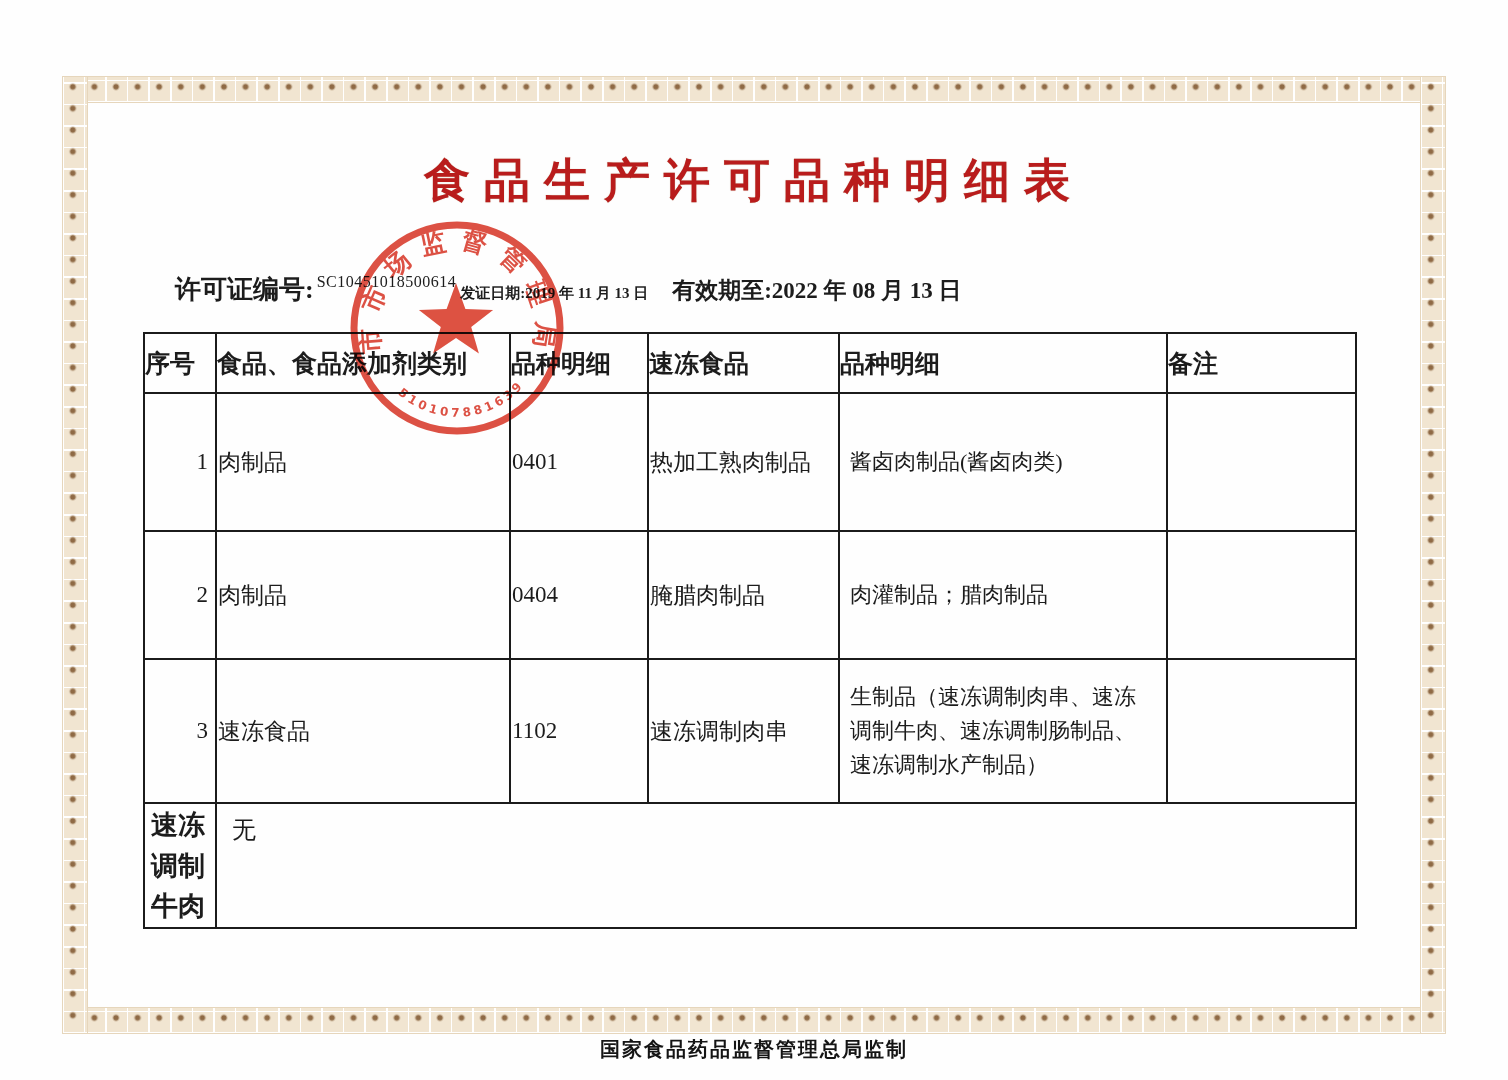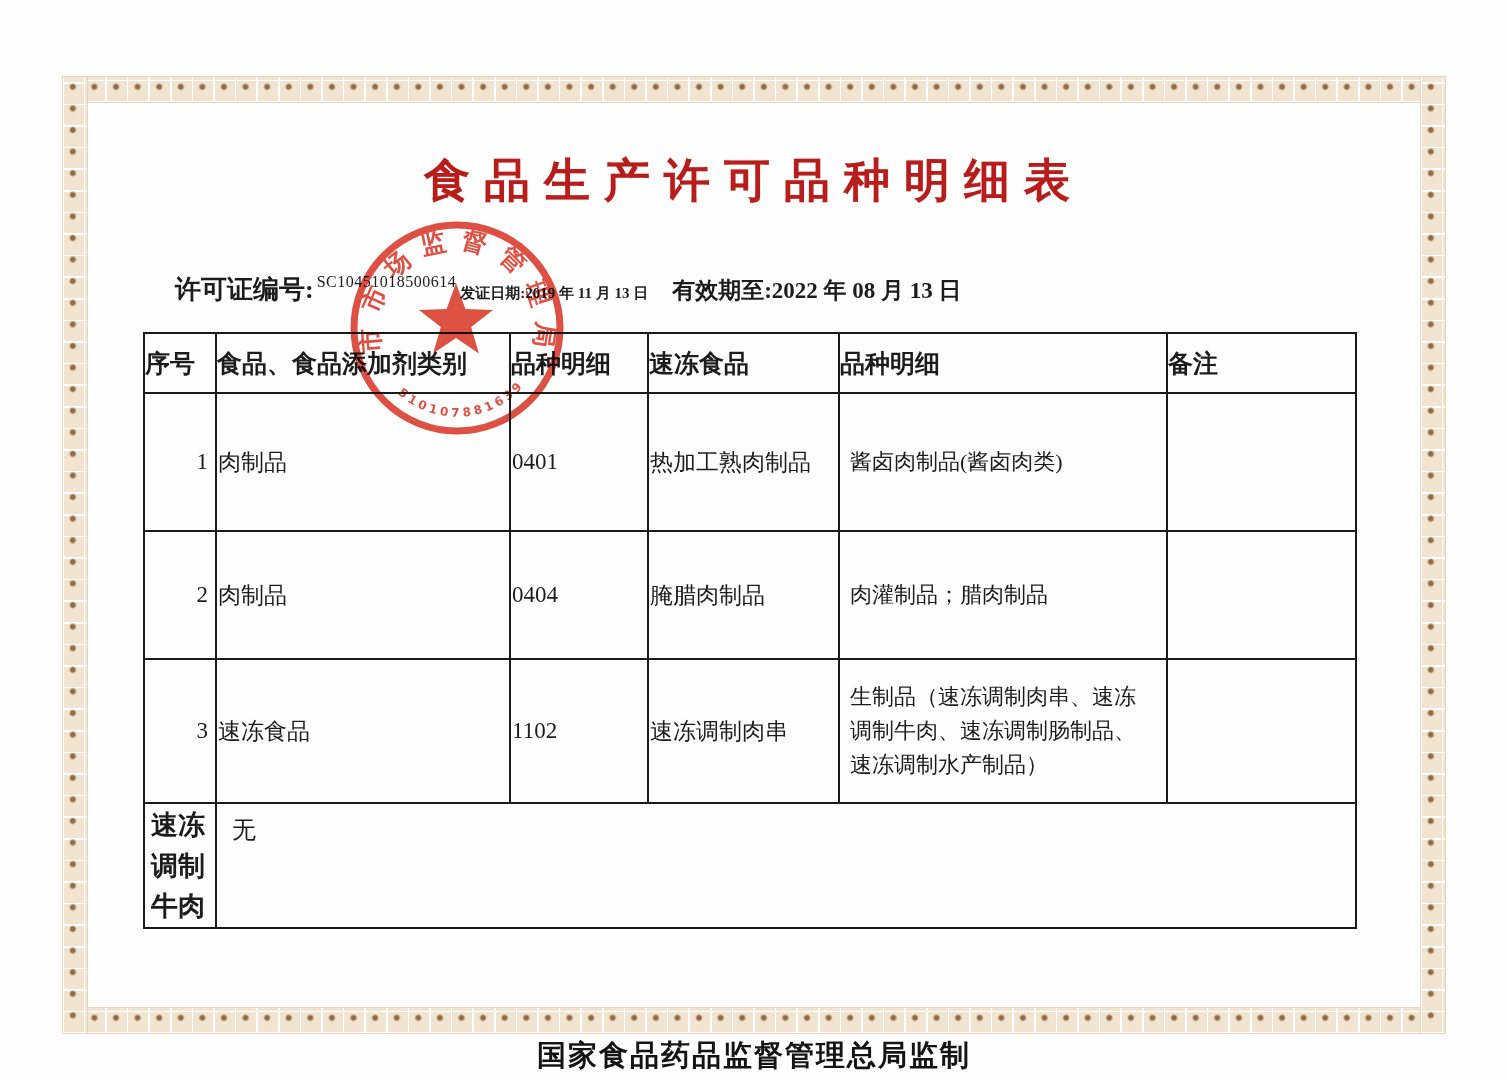--- a/index.html
+++ b/index.html
@@ -52,21 +52,21 @@
   td.seq { text-align:right; padding-right:7px; font-size:23px; vertical-align:middle; }
   td.cat, td.code, td.cname { font-size:23px; padding-left:1px; vertical-align:middle; text-align:left; }
   td.detail { font-size:22px; padding:20px 10px; vertical-align:middle; text-align:left; line-height:1.55; }
   td.remark { }
   th.wlabel { font-size:27px; font-weight:bold; vertical-align:middle; }
   th.wlabel div { width:2.15em; margin:0 auto; word-break:break-all; line-height:1.5; text-align:left; }
   td.wvalue { vertical-align:top; padding:10px 0 0 15px; font-size:24px; text-align:left; }
 
   .footer-imprint {
     position:absolute; left:0; top:1036px; width:1508px;
-    text-align:center; font-size:29px; font-weight:bold; letter-spacing:2px; color:#141414;
+    text-align:center; font-size:20px; font-weight:bold; letter-spacing:2px; color:#141414;
   }
 
   .seal {
     position:absolute; left:340px; top:210px; width:236px; height:236px;
     opacity:.88; mix-blend-mode:multiply; pointer-events:none;
   }
 </style>
 </head>
 <body>
 

